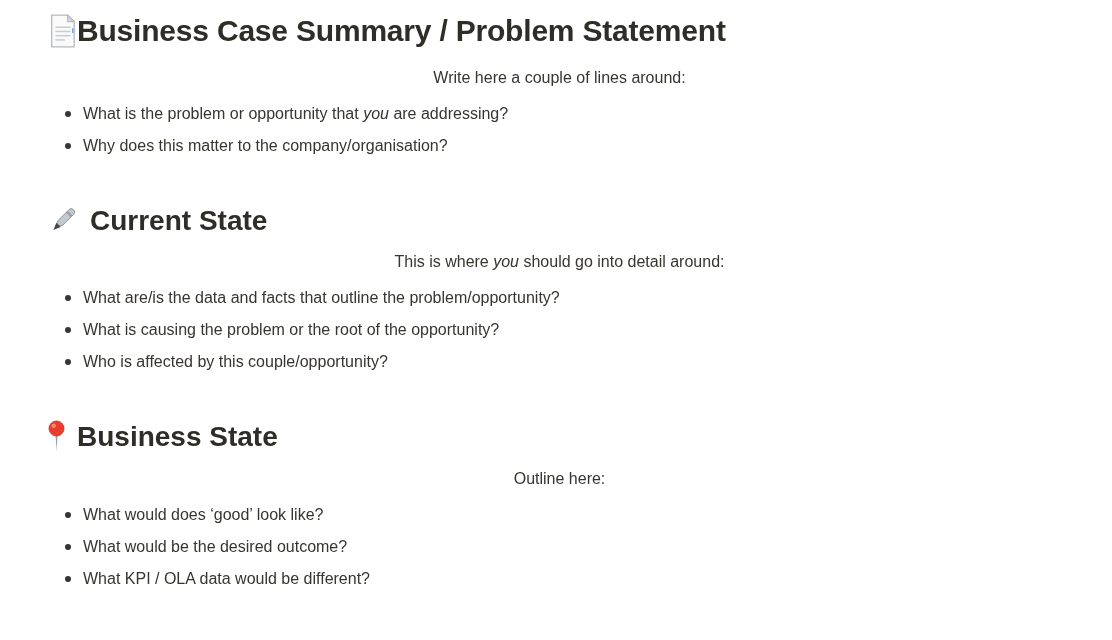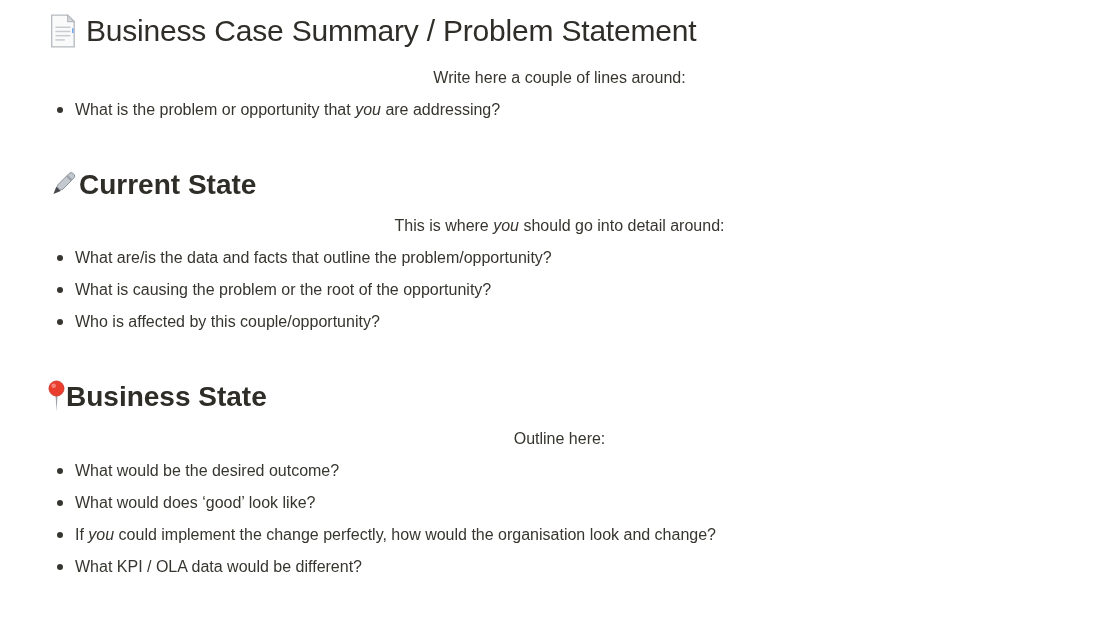--- a/index.html
+++ b/index.html
@@ -9,51 +9,51 @@
     background: #ffffff;
     color: #37352f;
     font-family: "Liberation Sans", sans-serif;
     overflow: hidden;
   }
   .page { padding: 12px 40px 0 47px; }
 
   h1.doc-title {
     margin: 0 0 16px 0;
     font-size: 30px;
-    font-weight: 400;
+    font-weight: 700;
     line-height: 1.25;
     letter-spacing: -0.2px;
     color: #2f2d28;
     display: flex;
     align-items: center;
-    gap: 9px;
   }
   h2.section-title {
     margin: 42px 0 13px 0;
     font-size: 28px;
     font-weight: 700;
     line-height: 1.2;
     color: #2f2d28;
     display: flex;
     align-items: center;
+    gap: 11px;
   }
   h2.section-title .icon-wrap, h1.doc-title .icon-wrap {
     display: inline-flex;
     align-items: center;
     justify-content: center;
   }
   p.lead {
     margin: 0 0 4px 0;
     font-size: 16px;
     line-height: 24px;
     text-align: center;
   }
   ul.bullets {
     list-style: none;
-    margin: 0;
+    margin: 8px;
     padding: 0;
   }
   ul.bullets li {
     position: relative;
     padding: 4px 0 4px 28px;
     font-size: 16px;
     line-height: 24px;
   }
   .bullet-dot {
     position: absolute;
@@ -85,20 +85,24 @@
     </span>
     <span>Business Case Summary / Problem Statement</span>
   </h1>
 
   <p class="lead"><span>Write here a couple of lines around:</span><em></em><span></span></p>
 
   <ul class="bullets">
     <li>
       <span class="bullet-dot"></span>
       <span>What is the problem or opportunity that </span><em>you</em><span> are addressing?</span>
+    </li>
+    <li>
+      <span class="bullet-dot"></span>
+      <span>Why does this matter to the company/organisation?</span><em></em><span></span>
     </li>
   </ul>
 
   <h2 class="section-title">
     <span class="icon-wrap">
       <svg width="32" height="32" viewBox="0 0 36 36" aria-hidden="true">
         <g transform="rotate(45 18 18)">
           <rect x="14.5" y="1.5" width="7.5" height="24" rx="3.5" fill="#c3c9cf" stroke="#878e95" stroke-width="1"></rect>
           <rect x="14.5" y="7" width="7.5" height="2.5" fill="#9aa1a8"></rect>
           <path d="M14.8 25.5 h7 l-3.5 8 z" fill="#45494e"></path>
@@ -135,29 +139,25 @@
       </svg>
     </span>
     <span>Business State</span>
   </h2>
 
   <p class="lead"><span>Outline here:</span><em></em><span></span></p>
 
   <ul class="bullets">
     <li>
       <span class="bullet-dot"></span>
-      <span>What would be the desired outcome?</span><em></em><span></span>
-    </li>
-    <li>
-      <span class="bullet-dot"></span>
       <span>What would does ‘good’ look like?</span><em></em><span></span>
     </li>
     <li>
       <span class="bullet-dot"></span>
-      <span>If </span><em>you</em><span> could implement the change perfectly, how would the organisation look and change?</span>
+      <span>What would be the desired outcome?</span><em></em><span></span>
     </li>
     <li>
       <span class="bullet-dot"></span>
       <span>What KPI / OLA data would be different?</span><em></em><span></span>
     </li>
   </ul>
 
 </div>
 
 </body></html>

